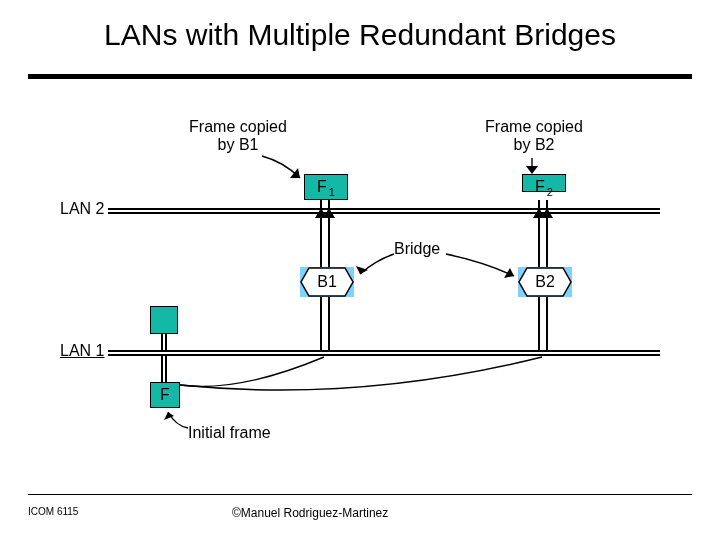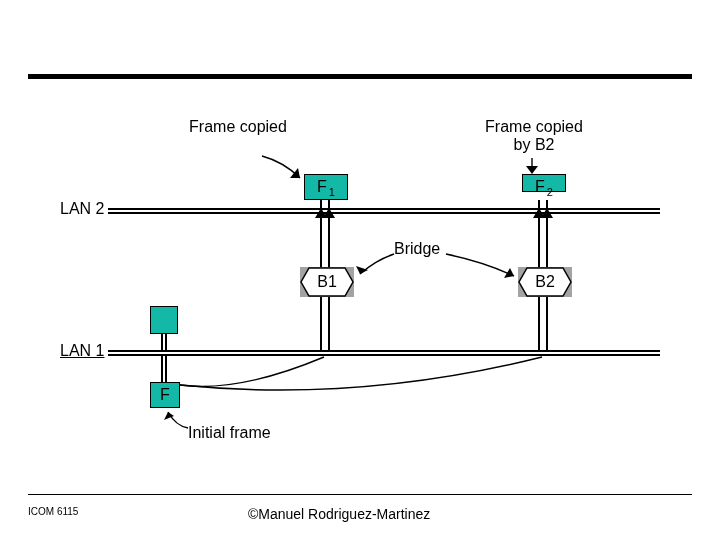--- a/index.html
+++ b/index.html
@@ -3,36 +3,37 @@
 <meta charset="utf-8">
 <style>
   * { box-sizing: border-box; margin: 0; padding: 0; }
   html, body { width: 720px; height: 540px; background: #fff; font-family: Arial, Helvetica, sans-serif; color: #000; }
   .slide { position: relative; width: 720px; height: 540px; }
   .title { position: absolute; top: 18px; left: 0; width: 720px; text-align: center; font-size: 30px; }
   .title-underline { position: absolute; top: 74px; left: 28px; width: 664px; height: 5px; background: #000; }
   .question { position: absolute; top: 462px; left: 0; width: 720px; text-align: center; font-size: 20px; font-weight: bold; }
   .footer-line { position: absolute; top: 494px; left: 28px; width: 664px; height: 1px; background: #000; }
   .course { position: absolute; top: 506px; left: 28px; font-size: 10px; }
-  .copyright { position: absolute; top: 506px; left: 248px; font-size: 14px; }
+  .copyright { position: absolute; top: 506px; left: 232px; font-size: 12px; }
 
   .diagram { position: absolute; top: 112px; left: 60px; width: 600px; height: 330px; font-family: Arial, sans-serif; font-size: 16px; }
   .dline { position: absolute; background: #000; }
   .dlabel { position: absolute; white-space: nowrap; }
   .box { position: absolute; border: 1.5px solid #000; background: #14b8a6; text-align: center; }
-  .hex { position: absolute; background: #a3a3a3; }
+  .hex { position: absolute; background: #7dd3fc; }
   .hex svg { display: block; }
   .arrow { position: absolute; }
   .arrow svg { display: block; }
 </style>
 </head>
 <body>
 
 <div class="slide">
 
+  <div class="title">LANs with Multiple Redundant Bridges</div>
   <div class="title-underline"></div>
 
   <div class="diagram">
 
     <div class="dline" style="top:96px; left:48px; width:552px; height:1.5px;"></div>
     <div class="dline" style="top:100px; left:48px; width:552px; height:1.5px;"></div>
     <div class="dlabel" style="top:88px; left:0;">LAN 2</div>
 
     <div class="dline" style="top:238px; left:48px; width:552px; height:1.5px;"></div>
     <div class="dline" style="top:242px; left:48px; width:552px; height:1.5px;"></div>
@@ -122,20 +123,21 @@
     <div class="dline" style="top:88px; left:268px; width:1.5px; height:10px;"></div>
 
     <div class="box" style="top:62px; left:462px; width:44px; height:18px; line-height:24px;">
       <span>F</span><span style="font-size:11px; vertical-align:sub; margin-left:2px;">2</span>
     </div>
     <div class="dline" style="top:88px; left:478px; width:1.5px; height:10px;"></div>
     <div class="dline" style="top:88px; left:486px; width:1.5px; height:10px;"></div>
 
     <div class="dlabel" style="top:6px; left:118px; text-align:center; width:120px;">
       <div>Frame copied</div>
+      <div>by B1</div>
     </div>
     <div class="arrow" style="top:42px; left:200px;">
       <svg width="48" height="30">
           <path d="M2 2 Q 24 8 40 24" stroke="#000" stroke-width="1.4" fill="none"></path>
           <path d="M40 24 L30 24 L38 14 Z" fill="#000"></path>
         </svg>
     </div>
 
     <div class="dlabel" style="top:6px; left:414px; text-align:center; width:120px;">
       <div>Frame copied</div>

